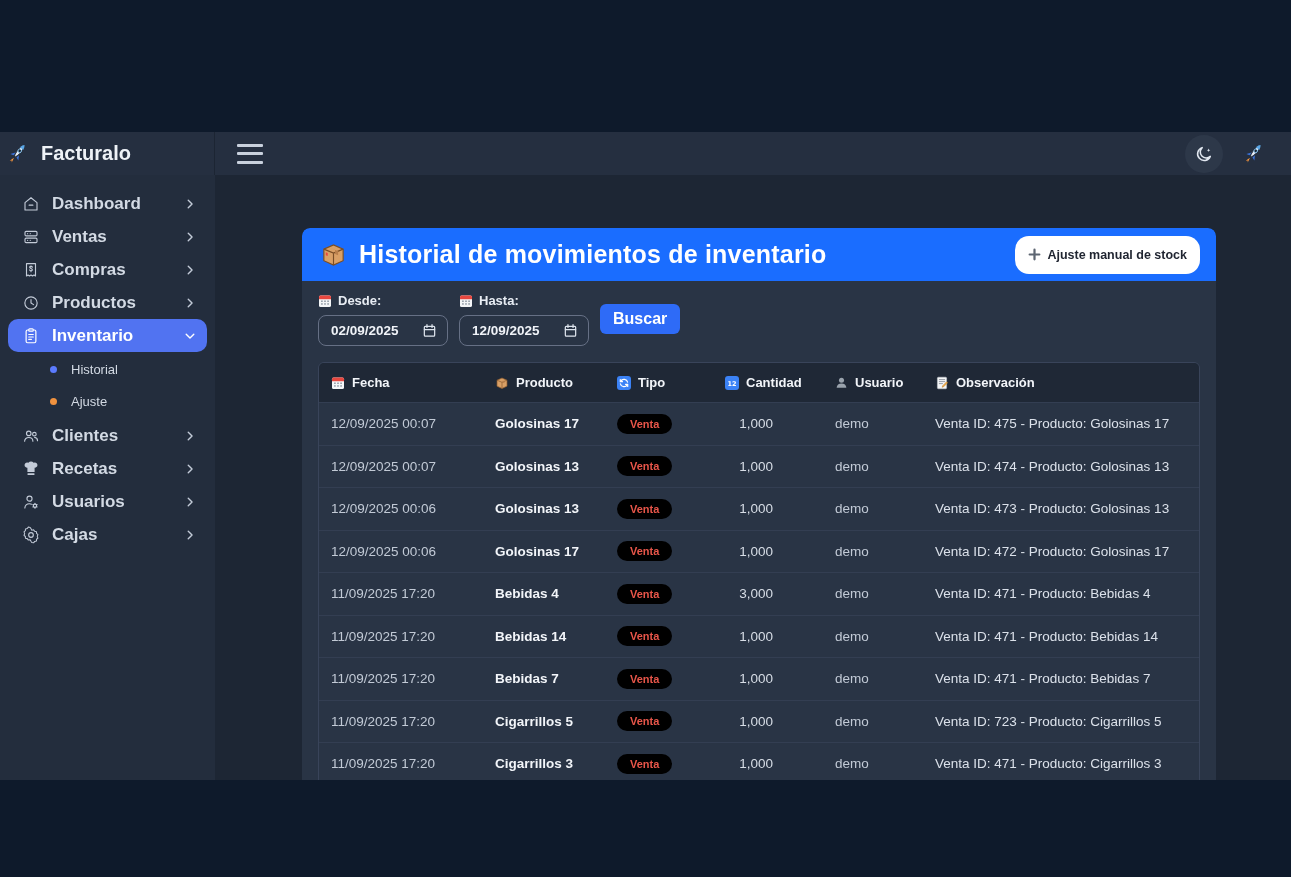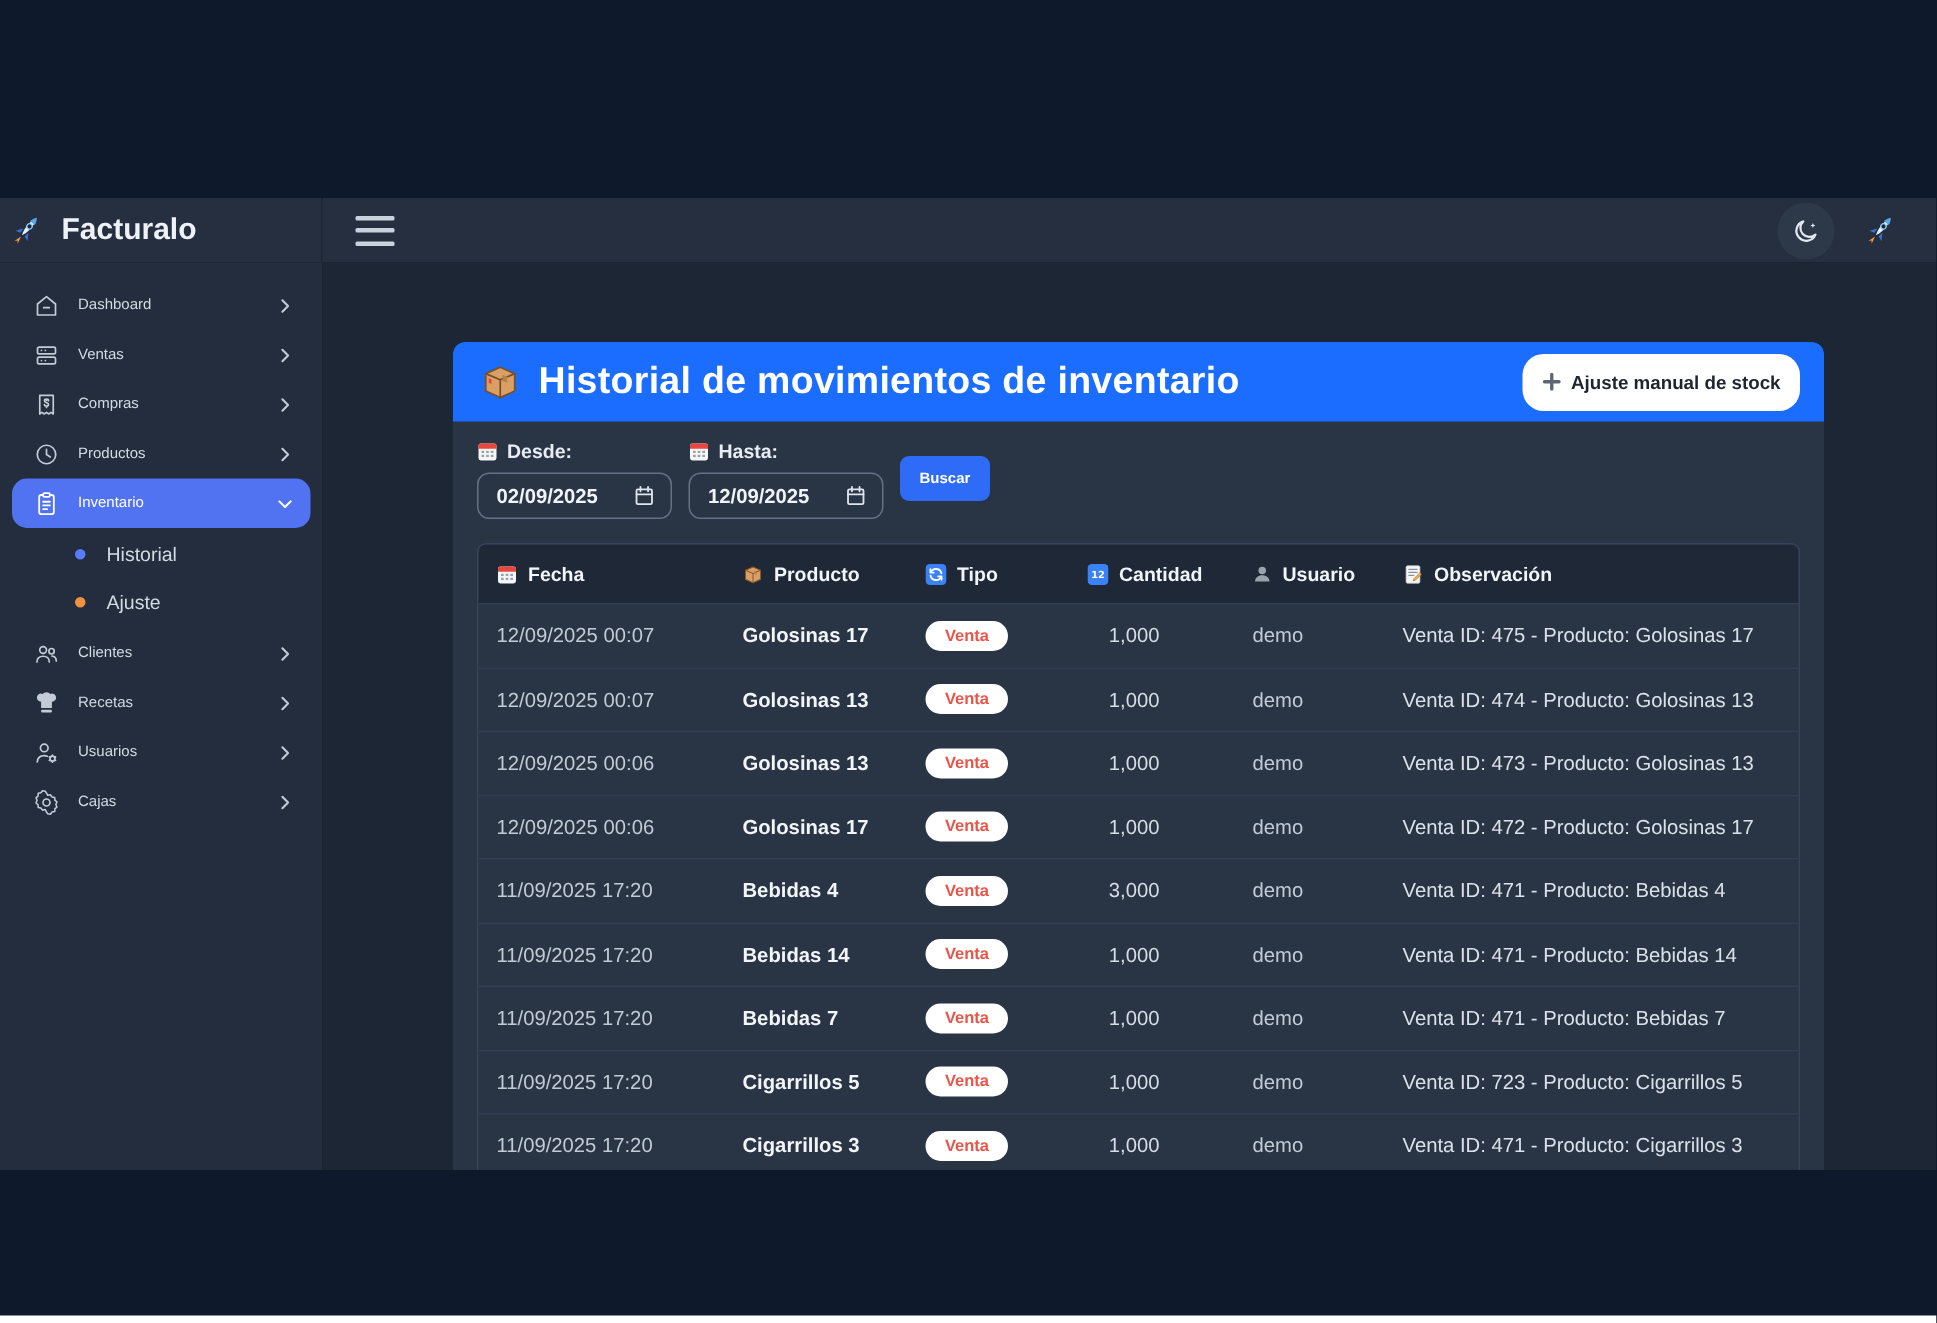--- a/index.html
+++ b/index.html
@@ -19,21 +19,21 @@
   .topbar { flex:1; display:flex; align-items:center; padding:0 22px; }
   .hamburger { width:26px; height:20px; display:flex; flex-direction:column; justify-content:space-between; cursor:pointer; }
   .hamburger i { display:block; height:3px; background:#c9d1dd; border-radius:1px; }
   .topbar-right { margin-left:auto; display:flex; align-items:center; gap:14px; }
   .theme-btn { width:38px; height:38px; border-radius:50%; background:#2d3849; display:flex; align-items:center; justify-content:center; cursor:pointer; border:none; }
   .avatar { width:32px; height:32px; border-radius:50%; overflow:hidden; display:flex; align-items:center; justify-content:center; cursor:pointer; }
 
   
   .sidebar { position:absolute; left:0; top:175px; width:215px; height:605px; background:#232d3d; padding-top:12px; }
   .side-item { height:33px; margin:0 8px; padding:0 10px 0 14px; border-radius:10px; display:flex; align-items:center; gap:12px; cursor:pointer; }
-  .side-item .lbl { font-size:10px; font-weight:400; color:#d3dae4; }
+  .side-item .lbl { font-size:17px; font-weight:700; color:#d3dae4; }
   .side-item .chev { margin-left:auto; }
   .side-item.active { background:#5173f1; }
   .side-item.active .lbl { color:#ffffff; }
   .submenu-item { height:29px; display:flex; align-items:center; gap:14px; padding-left:50px; cursor:pointer; margin:3px 0; }
   .submenu-item .dot { width:7px; height:7px; border-radius:50%; }
   .submenu-item .slbl { font-size:13px; color:#d3dae4; }
   .icon18 { width:18px; height:18px; flex:0 0 18px; }
 
   
   .main { position:absolute; left:215px; top:175px; right:0; height:605px; background:#1d2634; }
@@ -43,33 +43,33 @@
   .card-title { font-size:25px; font-weight:700; color:#ffffff; margin-left:12px; letter-spacing:.2px; }
   .adjust-btn { margin-left:auto; background:#ffffff; border:none; border-radius:14px; height:38px; padding:0 13px; display:flex; align-items:center; gap:6px; font-size:12.5px; font-weight:600; color:#1f2430; cursor:pointer; font-family:inherit; }
 
   
   .filters { display:flex; align-items:center; gap:11px; padding:12px 16px 6px 16px; }
   .fgroup { display:flex; flex-direction:column; gap:7px; }
   .flabel { display:flex; align-items:center; gap:6px; font-size:13px; font-weight:700; color:#e8edf4; }
   .date-input { width:130px; height:31px; background:transparent; border:1px solid #667085; border-radius:8px; display:flex; align-items:center; padding:0 10px 0 12px; cursor:text; }
   .date-input .dval { font-size:13.5px; font-weight:600; color:#f0f3f8; }
   .date-input .cal { margin-left:auto; }
-  .search-btn { height:30px; padding:0 13px; margin-bottom:1px; background:#2e6bf7; color:#fff; border:none; border-radius:6px; font-size:10px; font-weight:700; cursor:pointer; font-family:inherit; }
+  .search-btn { height:30px; padding:0 13px; margin-bottom:1px; background:#2e6bf7; color:#fff; border:none; border-radius:6px; font-size:16px; font-weight:700; cursor:pointer; font-family:inherit; }
 
   
   .table { margin:10px 16px 0 16px; border:1px solid #39445a; border-radius:6px; overflow:hidden; }
   .trow { display:grid; grid-template-columns:164px 122px 108px 110px 100px 1fr; align-items:center; }
   .thead { height:39px; background:#1f2836; }
   .thead .hcell { display:flex; align-items:center; gap:7px; padding-left:12px; font-size:13px; font-weight:700; color:#f2f5f9; }
   .tbody-row { height:42.5px; background:#293445; border-top:1px solid #333e52; }
   .cell { padding-left:12px; font-size:13.5px; color:#c2cad6; }
   .cell.prod { color:#f2f5f9; font-weight:700; }
   .cell.qty { text-align:right; padding-right:50px; color:#d7dde6; }
   .cell.obs { color:#dbe1ea; }
-  .badge { display:inline-block; background:#ffffff; color:#e8564a; font-size:11px; font-weight:700; padding:4px 13px; border-radius:11px; }
+  .badge { display:inline-block; background:#000000; color:#e8564a; font-size:11px; font-weight:700; padding:4px 13px; border-radius:11px; }
 
   .bottom-strip { position:absolute; left:0; bottom:0; width:100%; height:5px; background:#ffffff; }
 </style>
 </head>
 <body>
 
 <div class="topband">
   <div class="brandbox">
     <span class="icon26">
         <svg width="27" height="27" viewBox="0 0 32 32">

